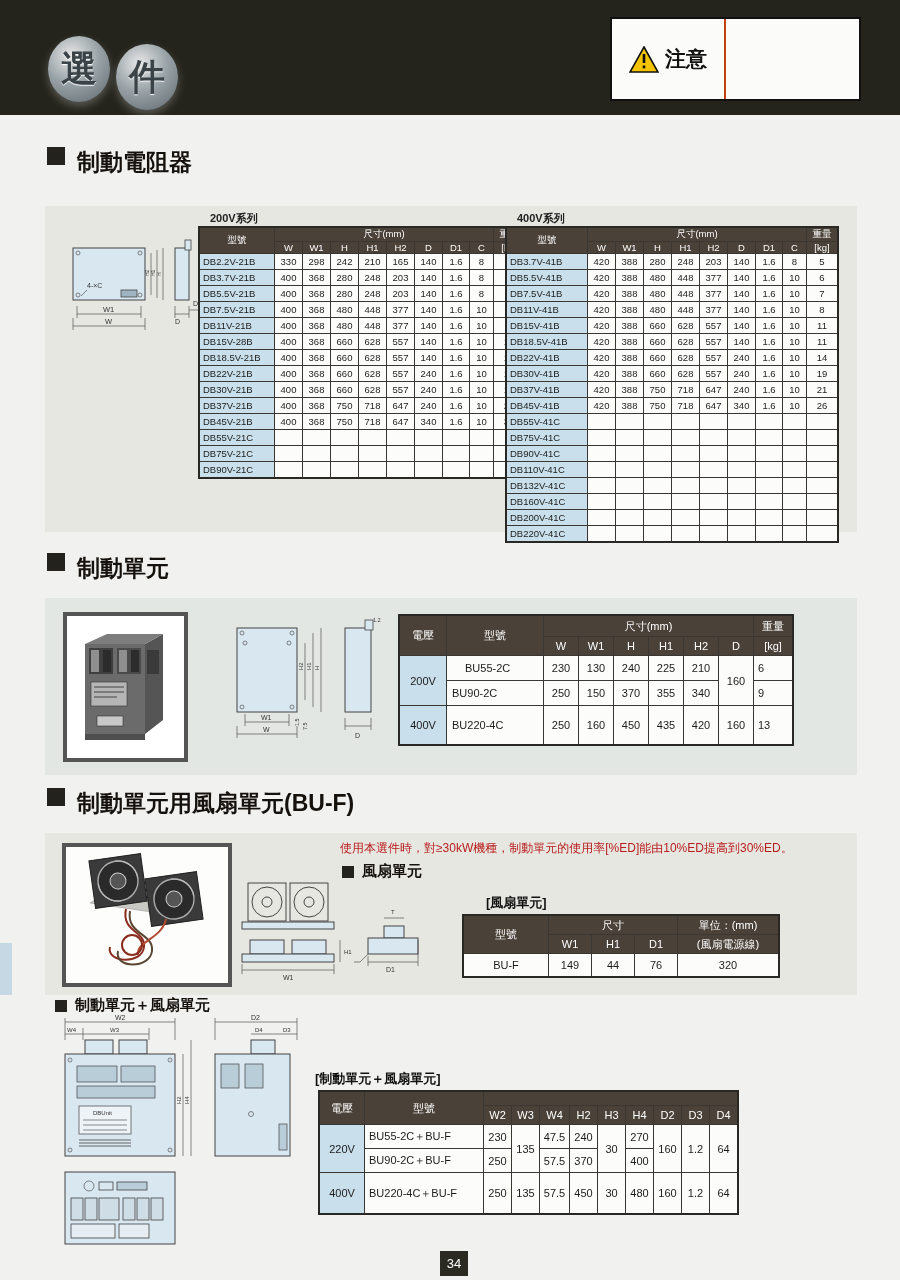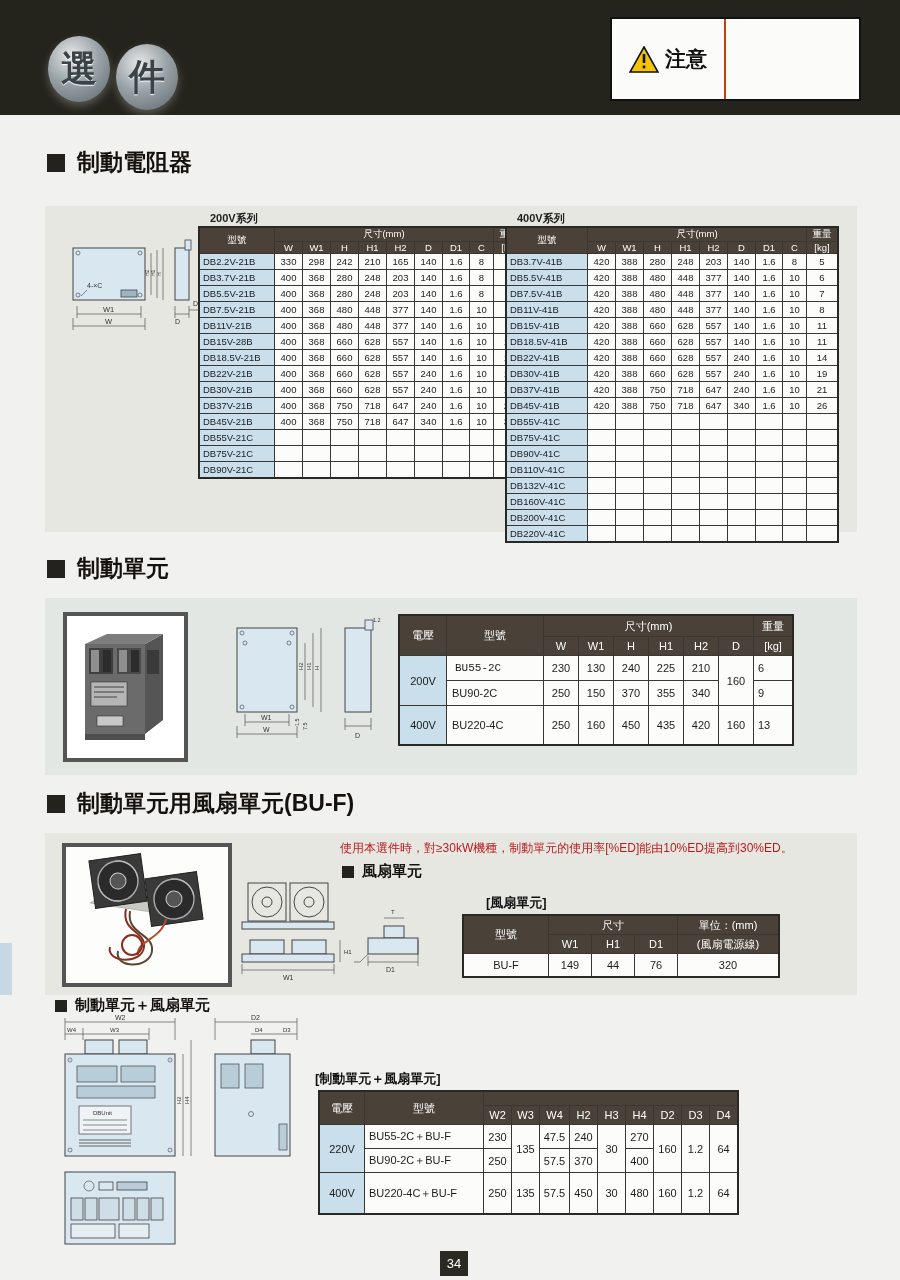--- a/index.html
+++ b/index.html
@@ -14,21 +14,21 @@
          box-shadow:0 4px 8px rgba(255,255,255,.25);
          display:flex;align-items:center;justify-content:center;
          font-size:36px;font-weight:bold;color:#3a4348;text-shadow:0 1px 1px #fff;}
   .notice{left:610px;top:17px;width:247px;height:80px;background:#fbfbf9;border:2px solid #111;
           display:flex;align-items:stretch;}
   .notice-left{width:112px;display:flex;align-items:center;justify-content:center;gap:6px;
                border-right:2px solid #c2410c;}
   .notice-label{font-size:21px;font-weight:bold;color:#111;}
   .notice-text{flex:1;padding:6px 6px 4px 8px;font-size:12px;line-height:19px;color:#111;}
   
-  .h1{display:flex;align-items:center;gap:12px;font-size:23px;font-weight:bold;color:#15120e;}
+  .h1{display:flex;align-items:flex-start;gap:12px;font-size:23px;font-weight:bold;color:#15120e;}
   .h1 .sq{width:18px;height:18px;background:#24221c;display:inline-block;}
   .h2{display:flex;align-items:center;gap:8px;font-size:15px;font-weight:bold;color:#15120e;}
   .h2 .sq{width:12px;height:12px;background:#24221c;display:inline-block;}
   .panel{background:#e7e7e2;}
   .panel2{background:#e3e7e3;}
   .serieslabel{font-size:11px;font-weight:bold;color:#222;margin-left:12px;}
   .ttitle{font-size:13px;font-weight:bold;color:#111;}
   
   table.t{border-collapse:collapse;background:#fcfcfa;border:2px solid #2a2825;}
   table.t td,table.t th{border:1px solid #3a3733;text-align:center;padding:0 1px;
@@ -611,21 +611,21 @@
     <th class="hd" style="width:32px;height:18px;">W</th>
     <th class="hd" style="width:32px;">W1</th>
     <th class="hd" style="width:32px;">H</th>
     <th class="hd" style="width:32px;">H1</th>
     <th class="hd" style="width:32px;">H2</th>
     <th class="hd" style="width:32px;">D</th>
     <th class="hd">[kg]</th>
   </tr>
   <tr>
     <td class="volt" rowspan="2">200V</td>
-    <td style="text-align:left;padding-left:8px;height:24px;font-family:Liberation Mono, monospace;">BU55-2C</td>
+    <td style="text-align:left;padding-left:18px;height:24px;">BU55-2C</td>
     <td>230</td>
     <td>130</td>
     <td>240</td>
     <td>225</td>
     <td>210</td>
     <td rowspan="2">160</td>
     <td style="text-align:left;padding-left:4px;">6</td>
   </tr>
   <tr>
     <td style="text-align:left;padding-left:5px;height:24px;">BU90-2C</td>

